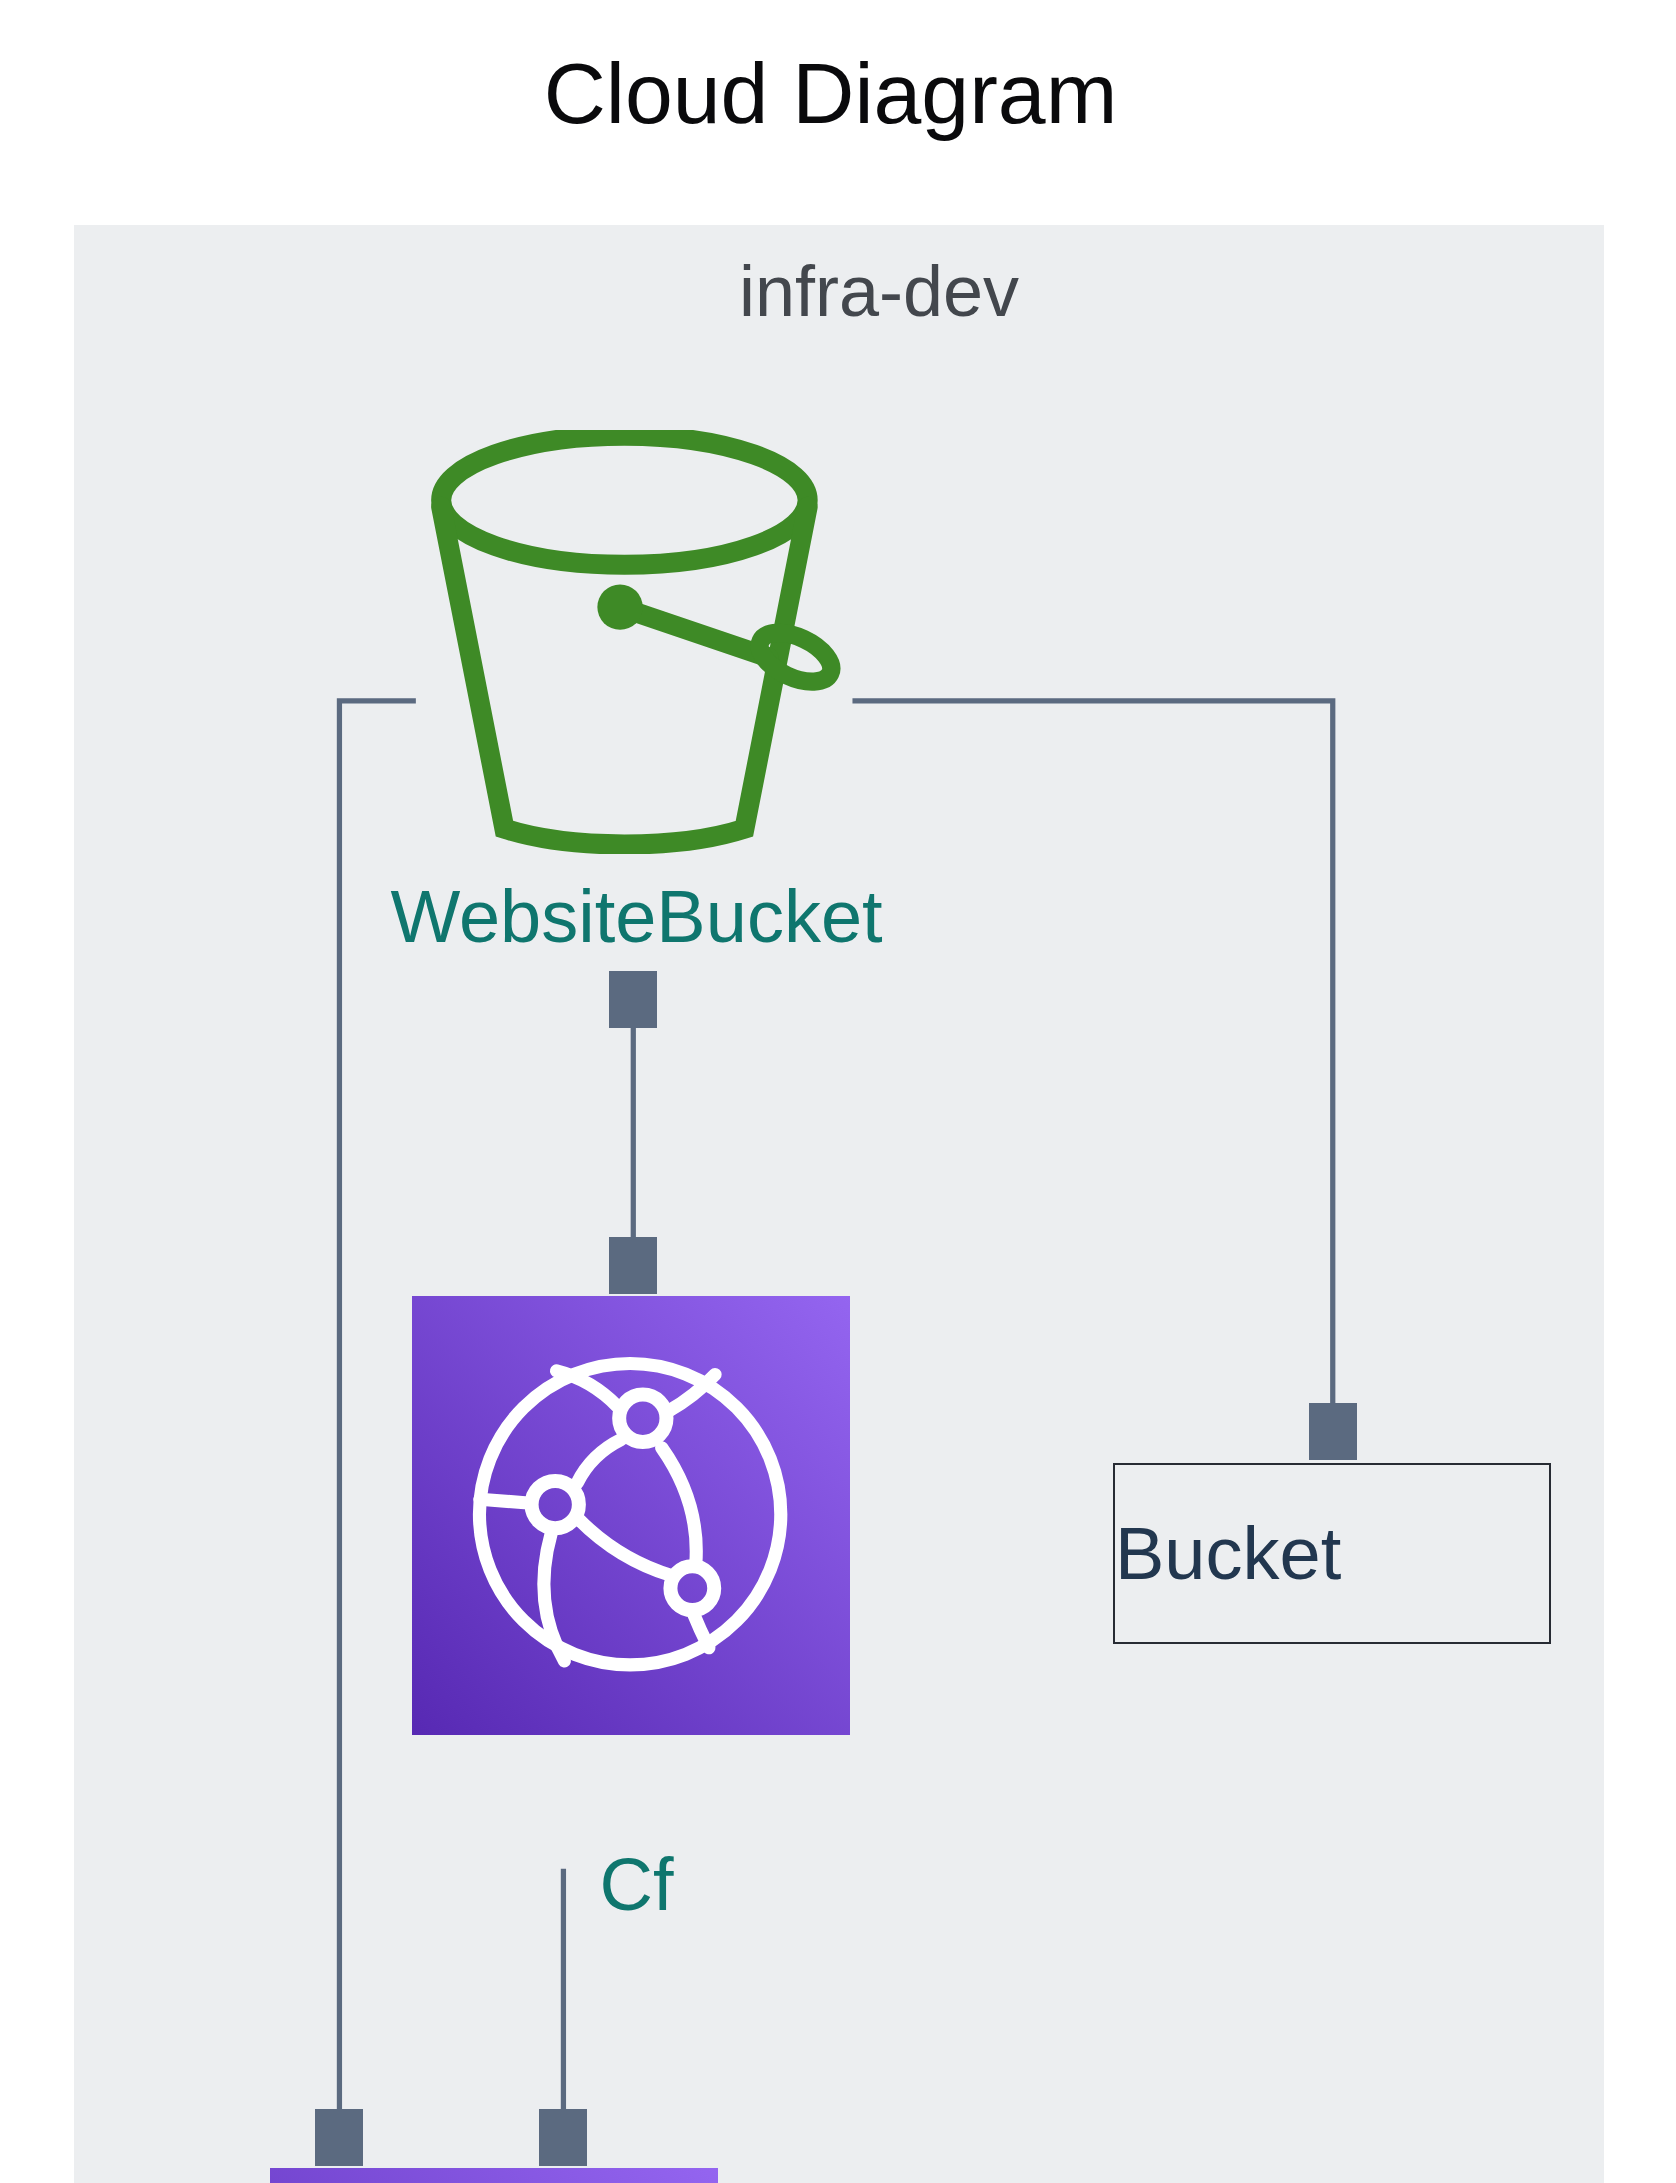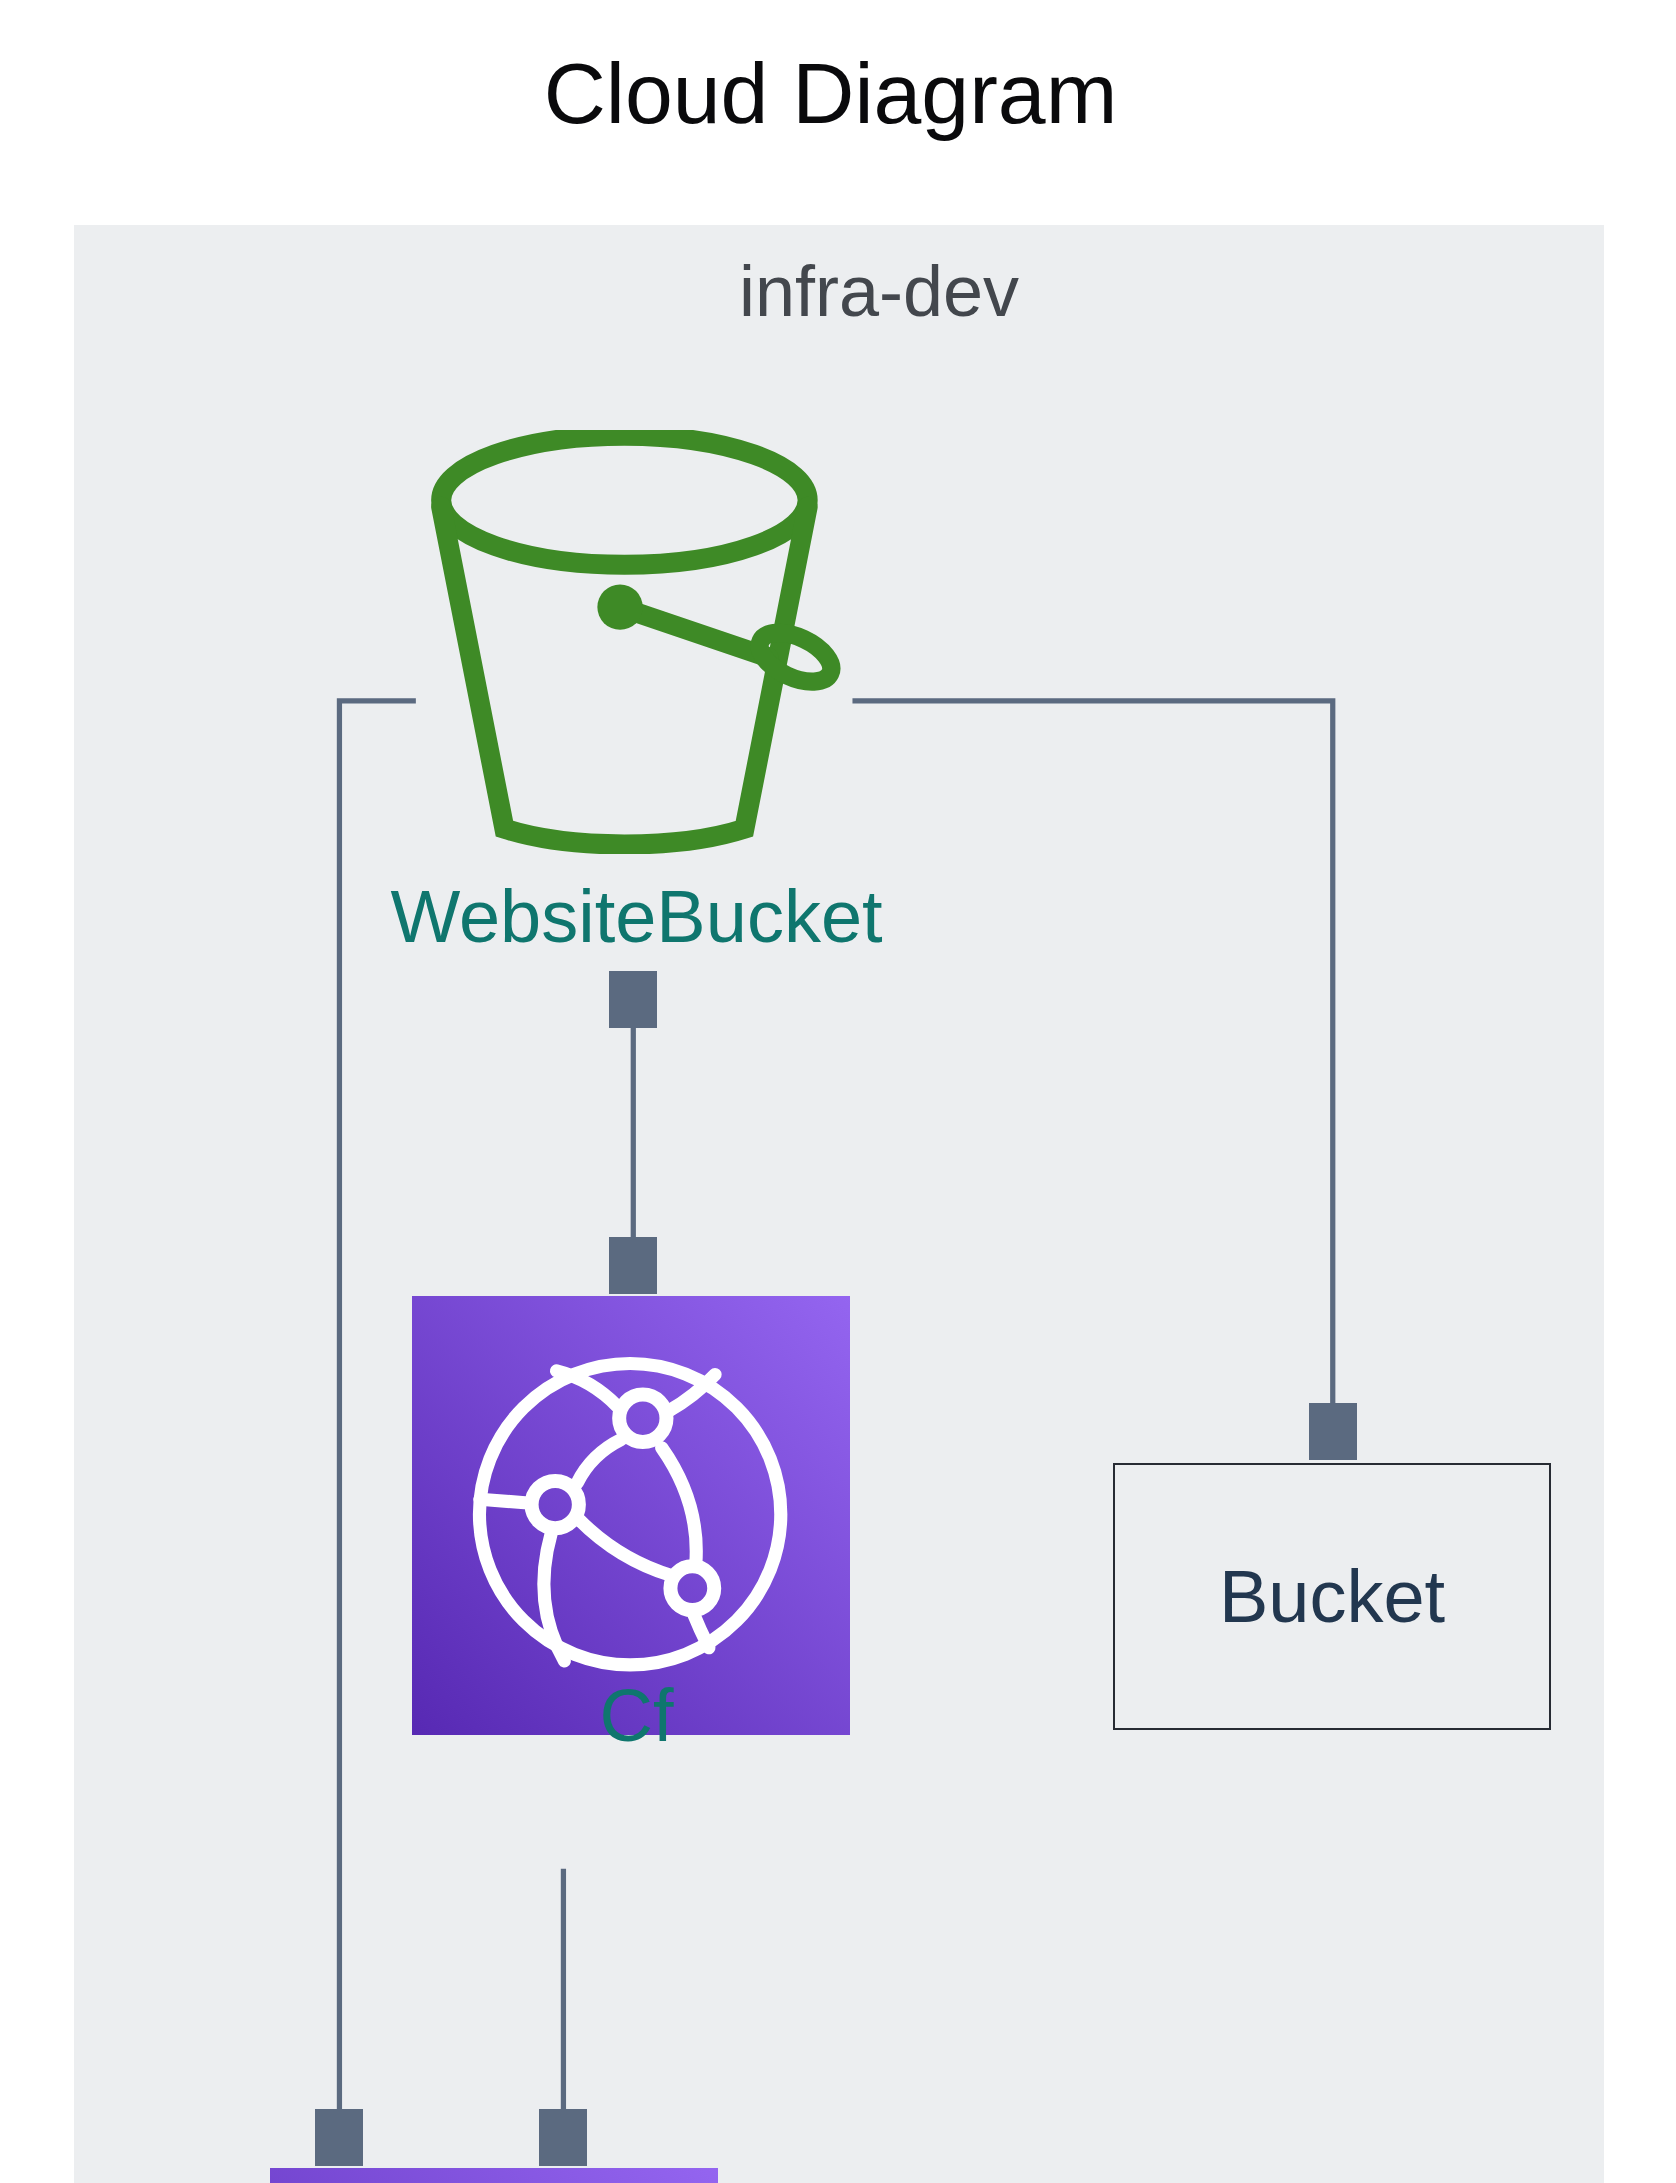--- a/index.html
+++ b/index.html
@@ -52,34 +52,33 @@
   .node-label {
     position: absolute;
     width: 699px;
     text-align: center;
     font-size: 74px;
     line-height: 90px;
     color: #0f766e;
     font-weight: 400;
   }
   .lbl-websitebucket { left: 287px;  top: 872px; }
-  .lbl-cf            { left: 287px;  top: 1671px; }
+  .lbl-cf            { left: 287px;  top: 1840px; }
   .sq-cf  { left: 412px; top: 1296px; width: 438px; height: 439px; }
   .sq-oai { left: 270px; top: 2168px; width: 448px; height: 446px; }
   .bd-box {
     position: absolute;
     left: 1113px; top: 1463px;
-    width: 438px; height: 267px;
+    width: 438px; height: 181px;
     border: 2.2px solid #272b33;
     box-sizing: border-box;
     background: transparent;
     display: flex;
-    flex-direction: column;
     align-items: center;
-    justify-content: center;
+    justify-content: space-between;
     font-size: 74px;
     line-height: 84px;
     color: #22374f;
     text-align: center;
   }
 </style>
 </head>
 <body>
 
 <div class="page">

